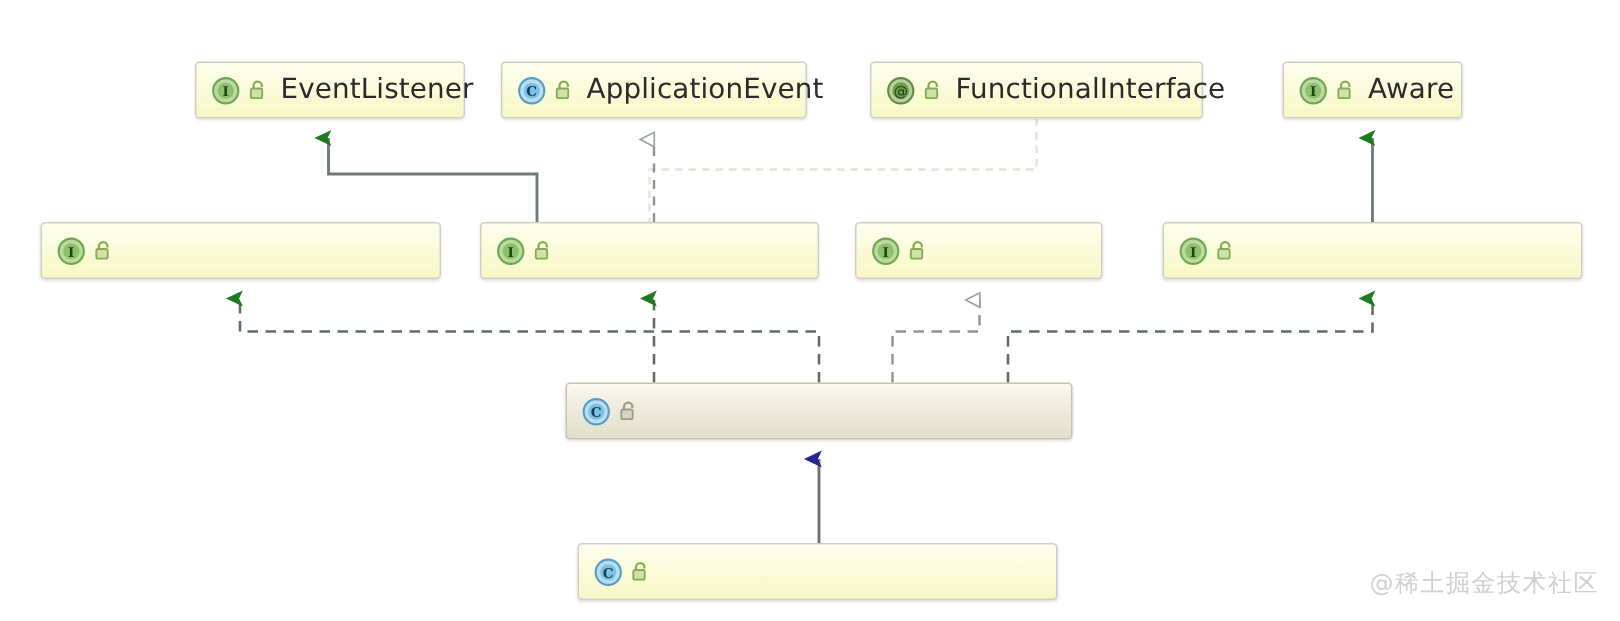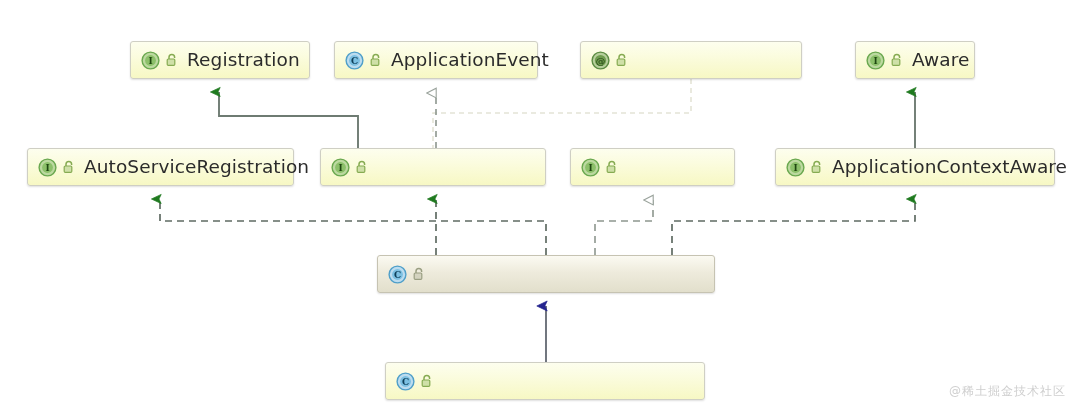--- a/index.html
+++ b/index.html
@@ -64,21 +64,21 @@
     color: #2b2b2b;
     letter-spacing: 0.1px;
     line-height: 1;
   }
   .node.selected .node-label { color: #262626; }
 
   #watermark {
     position: absolute;
     right: 14px;
     bottom: 14px;
-    font-size: 12px;
+    font-size: 16px;
     color: #cfcfcf;
     font-family: "DejaVu Sans", "Liberation Sans", sans-serif;
     letter-spacing: 1px;
     user-select: none;
     margin-top: 34px;
   }
 </style>
 </head>
 <body>
 
@@ -123,21 +123,21 @@
         <circle cx="9.5" cy="9.5" r="5.4" fill="#8cc06a"></circle>
         <text x="9.5" y="13.2" font-size="9" font-family="DejaVu Serif, serif" font-weight="bold" fill="#1e4710" text-anchor="middle">I</text>
       </svg>
     </span>
     <span class="lock-icon">
       <svg width="13" height="15" viewBox="0 0 13 15">
         <path d="M4 6 V4.2 A2.8 2.8 0 0 1 9.6 4.2 V5" fill="none" stroke="#86ab52" stroke-width="1.5"></path>
         <rect x="2.2" y="6" width="7.6" height="6.4" rx="1.1" fill="#cfe0a8" stroke="#86ab52" stroke-width="1.2"></rect>
       </svg>
     </span>
-    <span class="node-label">Registration</span>
+    <span class="node-label">EventListener</span>
   </div>
 
   <div class="node" style="left:334px; top:41px; width:204px;">
     <span class="type-icon">
       <svg width="19" height="19" viewBox="0 0 19 19">
         <circle cx="9.5" cy="9.5" r="8.4" fill="#bcdcef" stroke="#4f9fc9" stroke-width="1.4"></circle>
         <circle cx="9.5" cy="9.5" r="5.4" fill="#7cc0e2"></circle>
         <text x="9.5" y="13.2" font-size="9" font-family="DejaVu Serif, serif" font-weight="bold" fill="#0d3e58" text-anchor="middle">C</text>
       </svg>
     </span>
@@ -157,20 +157,21 @@
         <circle cx="9.5" cy="9.5" r="5.6" fill="#6f9c4e"></circle>
         <text x="9.5" y="13" font-size="9.5" font-family="DejaVu Sans, sans-serif" fill="#1e3d10" text-anchor="middle">@</text>
       </svg>
     </span>
     <span class="lock-icon">
       <svg width="13" height="15" viewBox="0 0 13 15">
         <path d="M4 6 V4.2 A2.8 2.8 0 0 1 9.6 4.2 V5" fill="none" stroke="#86ab52" stroke-width="1.5"></path>
         <rect x="2.2" y="6" width="7.6" height="6.4" rx="1.1" fill="#cfe0a8" stroke="#86ab52" stroke-width="1.2"></rect>
       </svg>
     </span>
+    <span class="node-label">FunctionalInterface</span>
   </div>
 
   <div class="node" style="left:855px; top:41px; width:120px;">
     <span class="type-icon">
       <svg width="19" height="19" viewBox="0 0 19 19">
         <circle cx="9.5" cy="9.5" r="8.4" fill="#bcd9a0" stroke="#6aa84f" stroke-width="1.4"></circle>
         <circle cx="9.5" cy="9.5" r="5.4" fill="#8cc06a"></circle>
         <text x="9.5" y="13.2" font-size="9" font-family="DejaVu Serif, serif" font-weight="bold" fill="#1e4710" text-anchor="middle">I</text>
       </svg>
     </span>
@@ -190,21 +191,20 @@
         <circle cx="9.5" cy="9.5" r="5.4" fill="#8cc06a"></circle>
         <text x="9.5" y="13.2" font-size="9" font-family="DejaVu Serif, serif" font-weight="bold" fill="#1e4710" text-anchor="middle">I</text>
       </svg>
     </span>
     <span class="lock-icon">
       <svg width="13" height="15" viewBox="0 0 13 15">
         <path d="M4 6 V4.2 A2.8 2.8 0 0 1 9.6 4.2 V5" fill="none" stroke="#86ab52" stroke-width="1.5"></path>
         <rect x="2.2" y="6" width="7.6" height="6.4" rx="1.1" fill="#cfe0a8" stroke="#86ab52" stroke-width="1.2"></rect>
       </svg>
     </span>
-    <span class="node-label">AutoServiceRegistration</span>
   </div>
 
   <div class="node" style="left:320px; top:148px; width:226px;">
     <span class="type-icon">
       <svg width="19" height="19" viewBox="0 0 19 19">
         <circle cx="9.5" cy="9.5" r="8.4" fill="#bcd9a0" stroke="#6aa84f" stroke-width="1.4"></circle>
         <circle cx="9.5" cy="9.5" r="5.4" fill="#8cc06a"></circle>
         <text x="9.5" y="13.2" font-size="9" font-family="DejaVu Serif, serif" font-weight="bold" fill="#1e4710" text-anchor="middle">I</text>
       </svg>
     </span>
@@ -239,21 +239,20 @@
         <circle cx="9.5" cy="9.5" r="5.4" fill="#8cc06a"></circle>
         <text x="9.5" y="13.2" font-size="9" font-family="DejaVu Serif, serif" font-weight="bold" fill="#1e4710" text-anchor="middle">I</text>
       </svg>
     </span>
     <span class="lock-icon">
       <svg width="13" height="15" viewBox="0 0 13 15">
         <path d="M4 6 V4.2 A2.8 2.8 0 0 1 9.6 4.2 V5" fill="none" stroke="#86ab52" stroke-width="1.5"></path>
         <rect x="2.2" y="6" width="7.6" height="6.4" rx="1.1" fill="#cfe0a8" stroke="#86ab52" stroke-width="1.2"></rect>
       </svg>
     </span>
-    <span class="node-label">ApplicationContextAware</span>
   </div>
 
   <div class="node selected" style="left:377px; top:255px; width:338px;">
     <span class="type-icon">
       <svg width="19" height="19" viewBox="0 0 19 19">
         <circle cx="9.5" cy="9.5" r="8.4" fill="#bcdcef" stroke="#4f9fc9" stroke-width="1.4"></circle>
         <circle cx="9.5" cy="9.5" r="5.4" fill="#7cc0e2"></circle>
         <text x="9.5" y="13.2" font-size="9" font-family="DejaVu Serif, serif" font-weight="bold" fill="#0d3e58" text-anchor="middle">C</text>
       </svg>
     </span>

